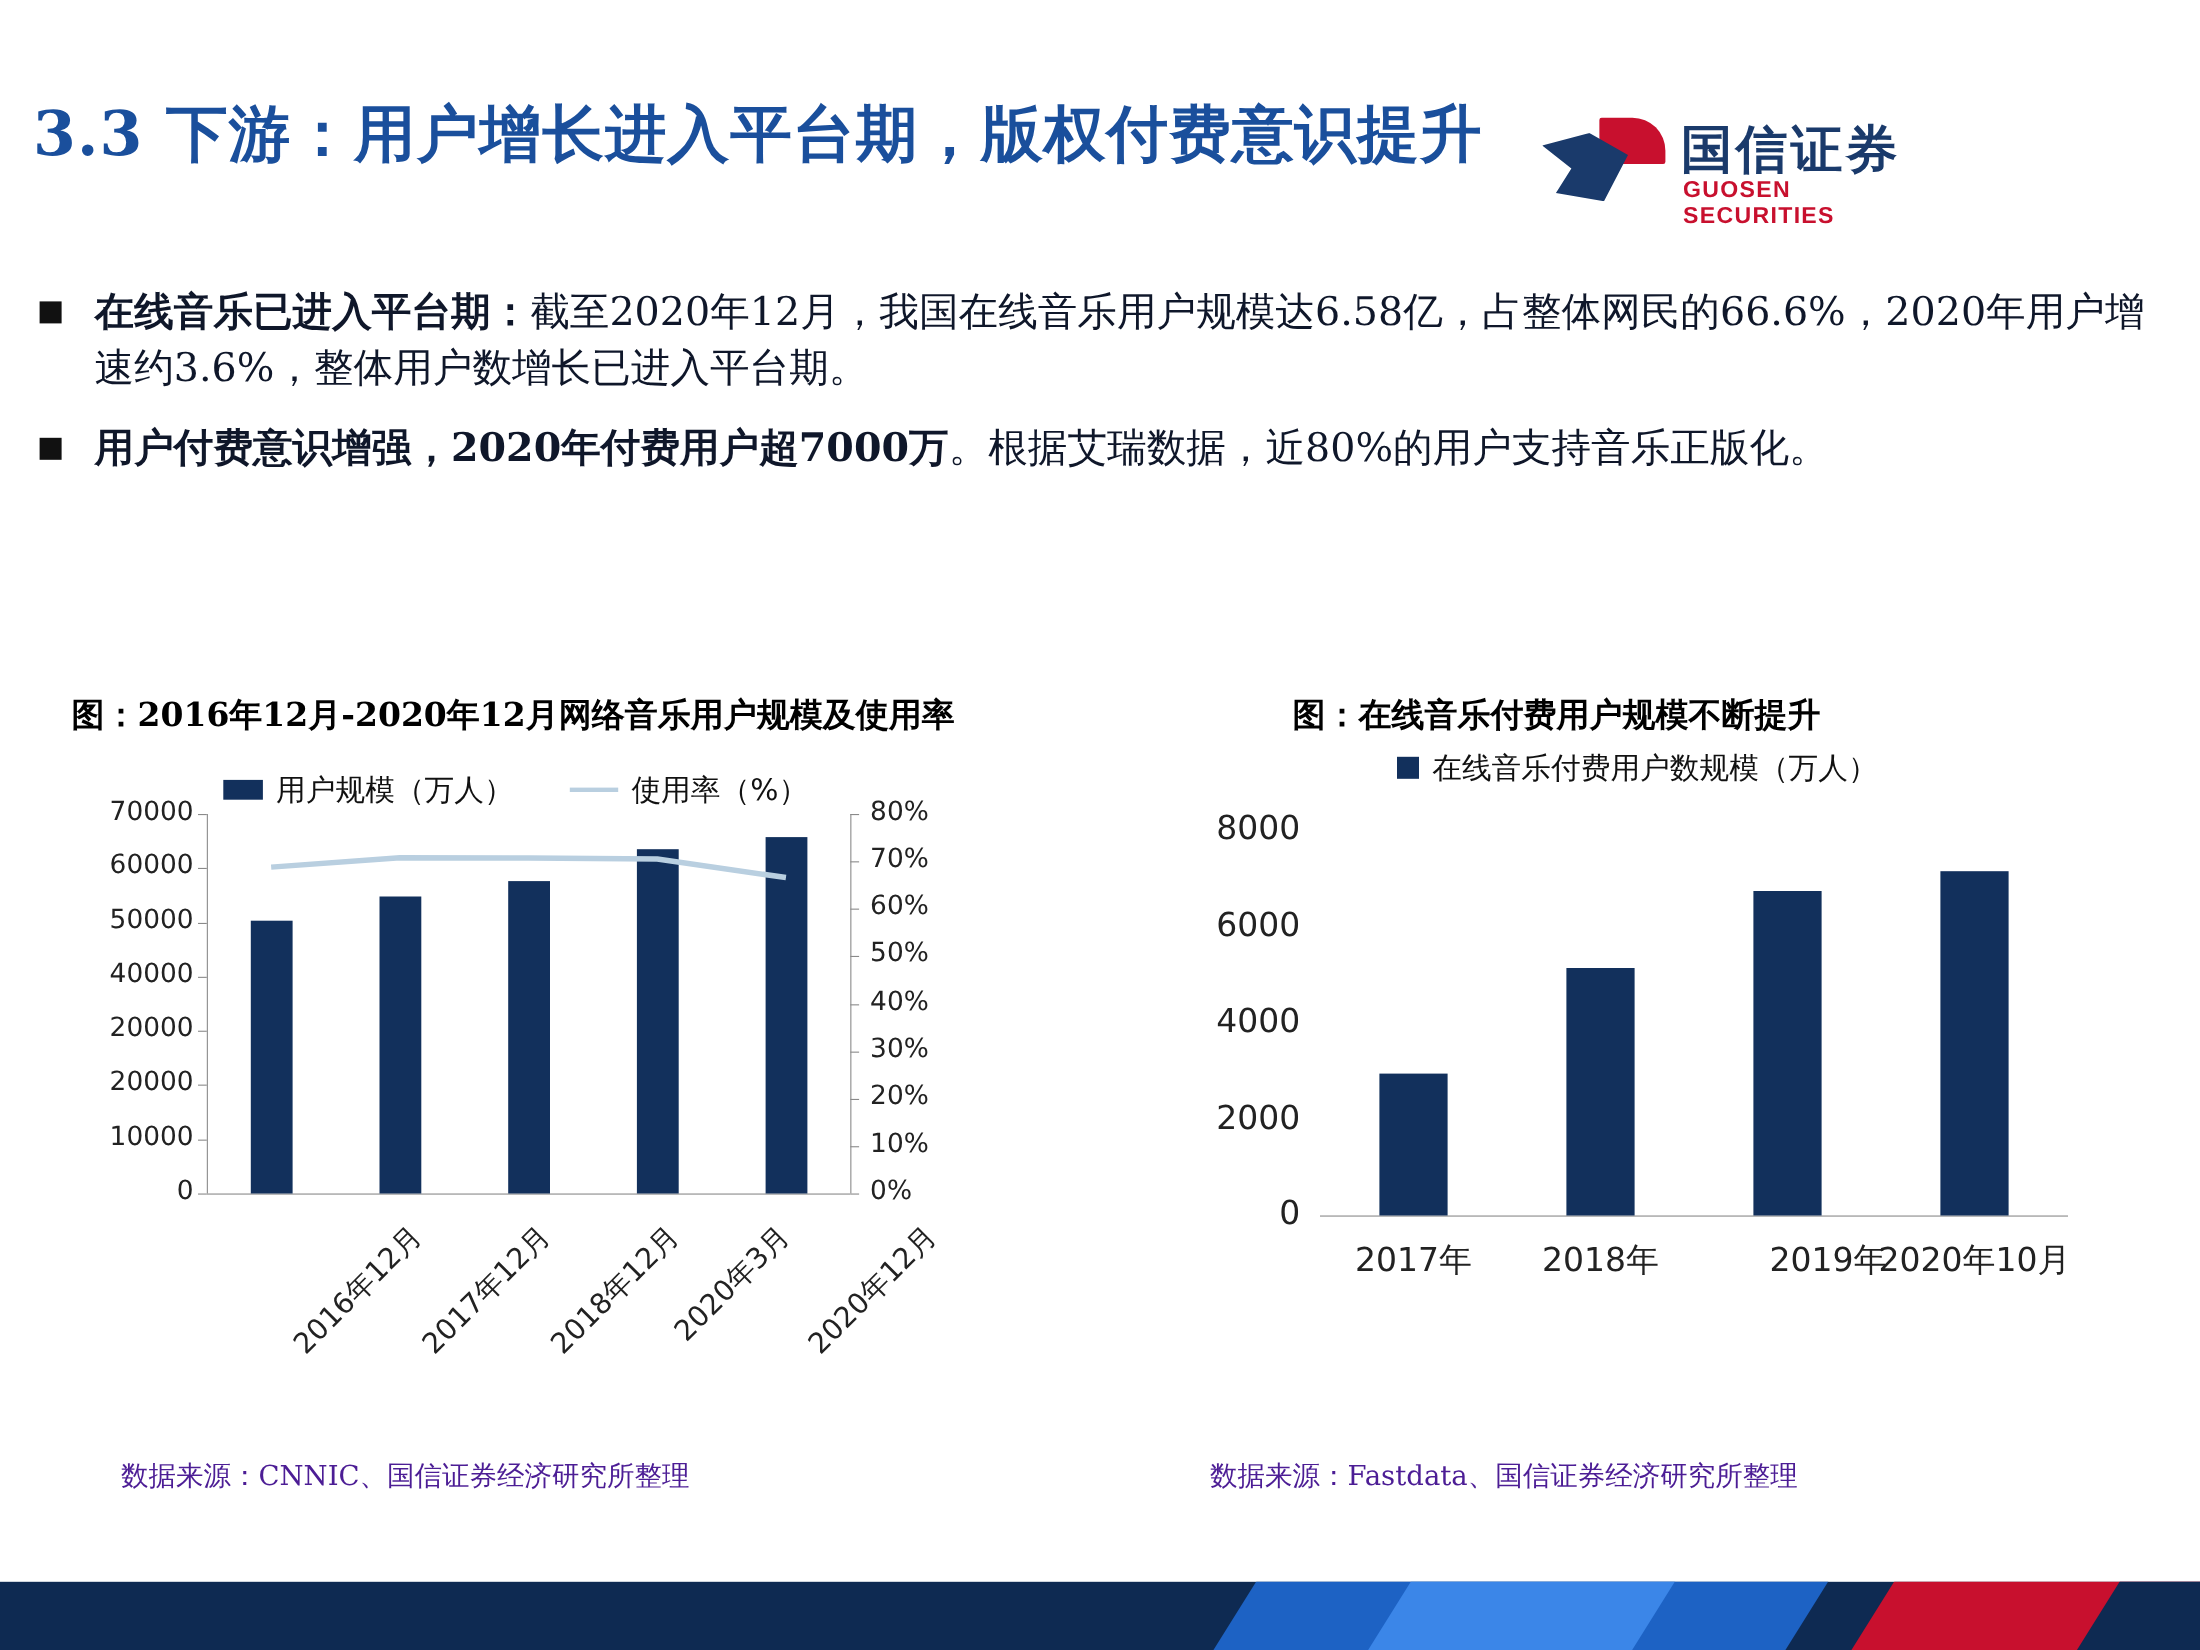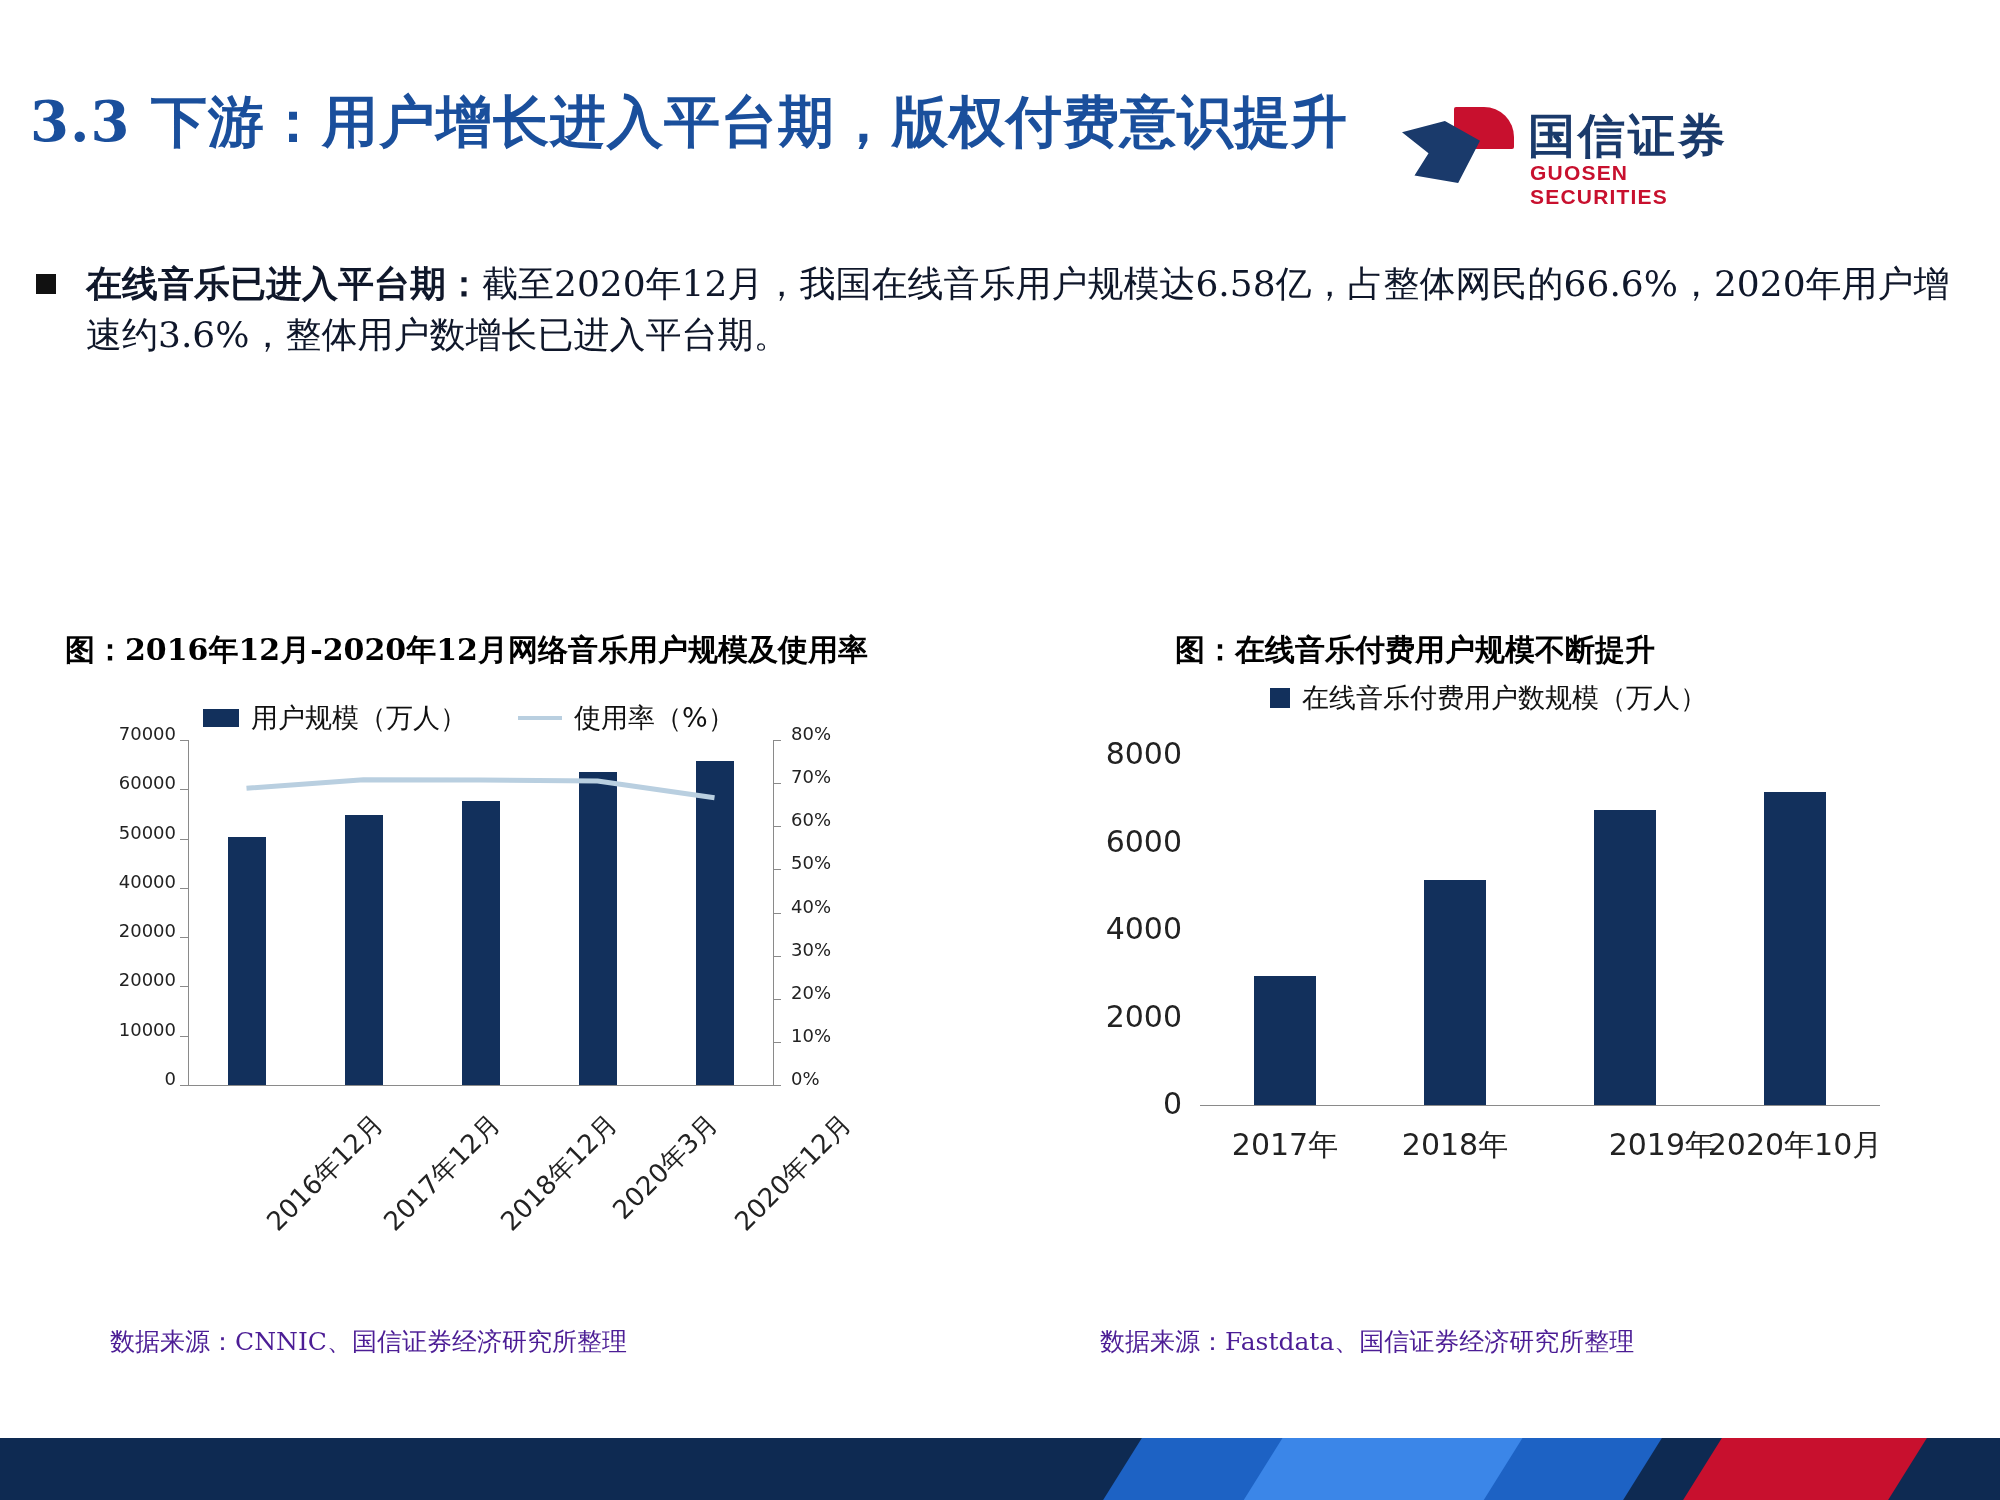--- a/index.html
+++ b/index.html
@@ -161,21 +161,21 @@
   }
   .legend .swatch-line {
     width: 44px; height: 4px; background: #b9cfe0; display: inline-block;
   }
   .legend .swatch-sq {
     width: 20px; height: 20px; background: #12305c; display: inline-block;
   }
 
   .axis-label {
     position: absolute;
-    font-size: 18px;
+    font-size: 24px;
     color: #222;
     font-family: "DejaVu Sans", sans-serif;
     white-space: nowrap;
   }
   .y-left { text-align: right; }
   .y-right { text-align: left; }
   .x-cat {
     position: absolute;
     font-size: 26px;
     color: #222;
@@ -253,20 +253,24 @@
       <div class="logo-blue"></div>
     </div>
     <div class="logo-cn">国信证券</div>
     <div class="logo-en">GUOSEN SECURITIES</div>
   </div>
 
   <div class="bullets">
     <div class="bullet">
       <span class="sq"></span>
       <b>在线音乐已进入平台期：</b><span>截至2020年12月，我国在线音乐用户规模达6.58亿，占整体网民的66.6%，2020年用户增速约3.6%，整体用户数增长已进入平台期。</span>
+    </div>
+    <div class="bullet">
+      <span class="sq"></span>
+      <b>用户付费意识增强，2020年付费用户超7000万</b><span>。根据艾瑞数据，近80%的用户支持音乐正版化。</span>
     </div>
   </div>
 
   <div class="panel-title" id="left-panel-title">图：2016年12月-2020年12月网络音乐用户规模及使用率</div>
   <div class="source" id="left-source">数据来源：CNNIC、国信证券经济研究所整理</div>
 
   <div class="panel-title" id="right-panel-title">图：在线音乐付费用户规模不断提升</div>
   <div class="source" id="right-source">数据来源：Fastdata、国信证券经济研究所整理</div>
 
   <div class="chart" id="left-chart">

